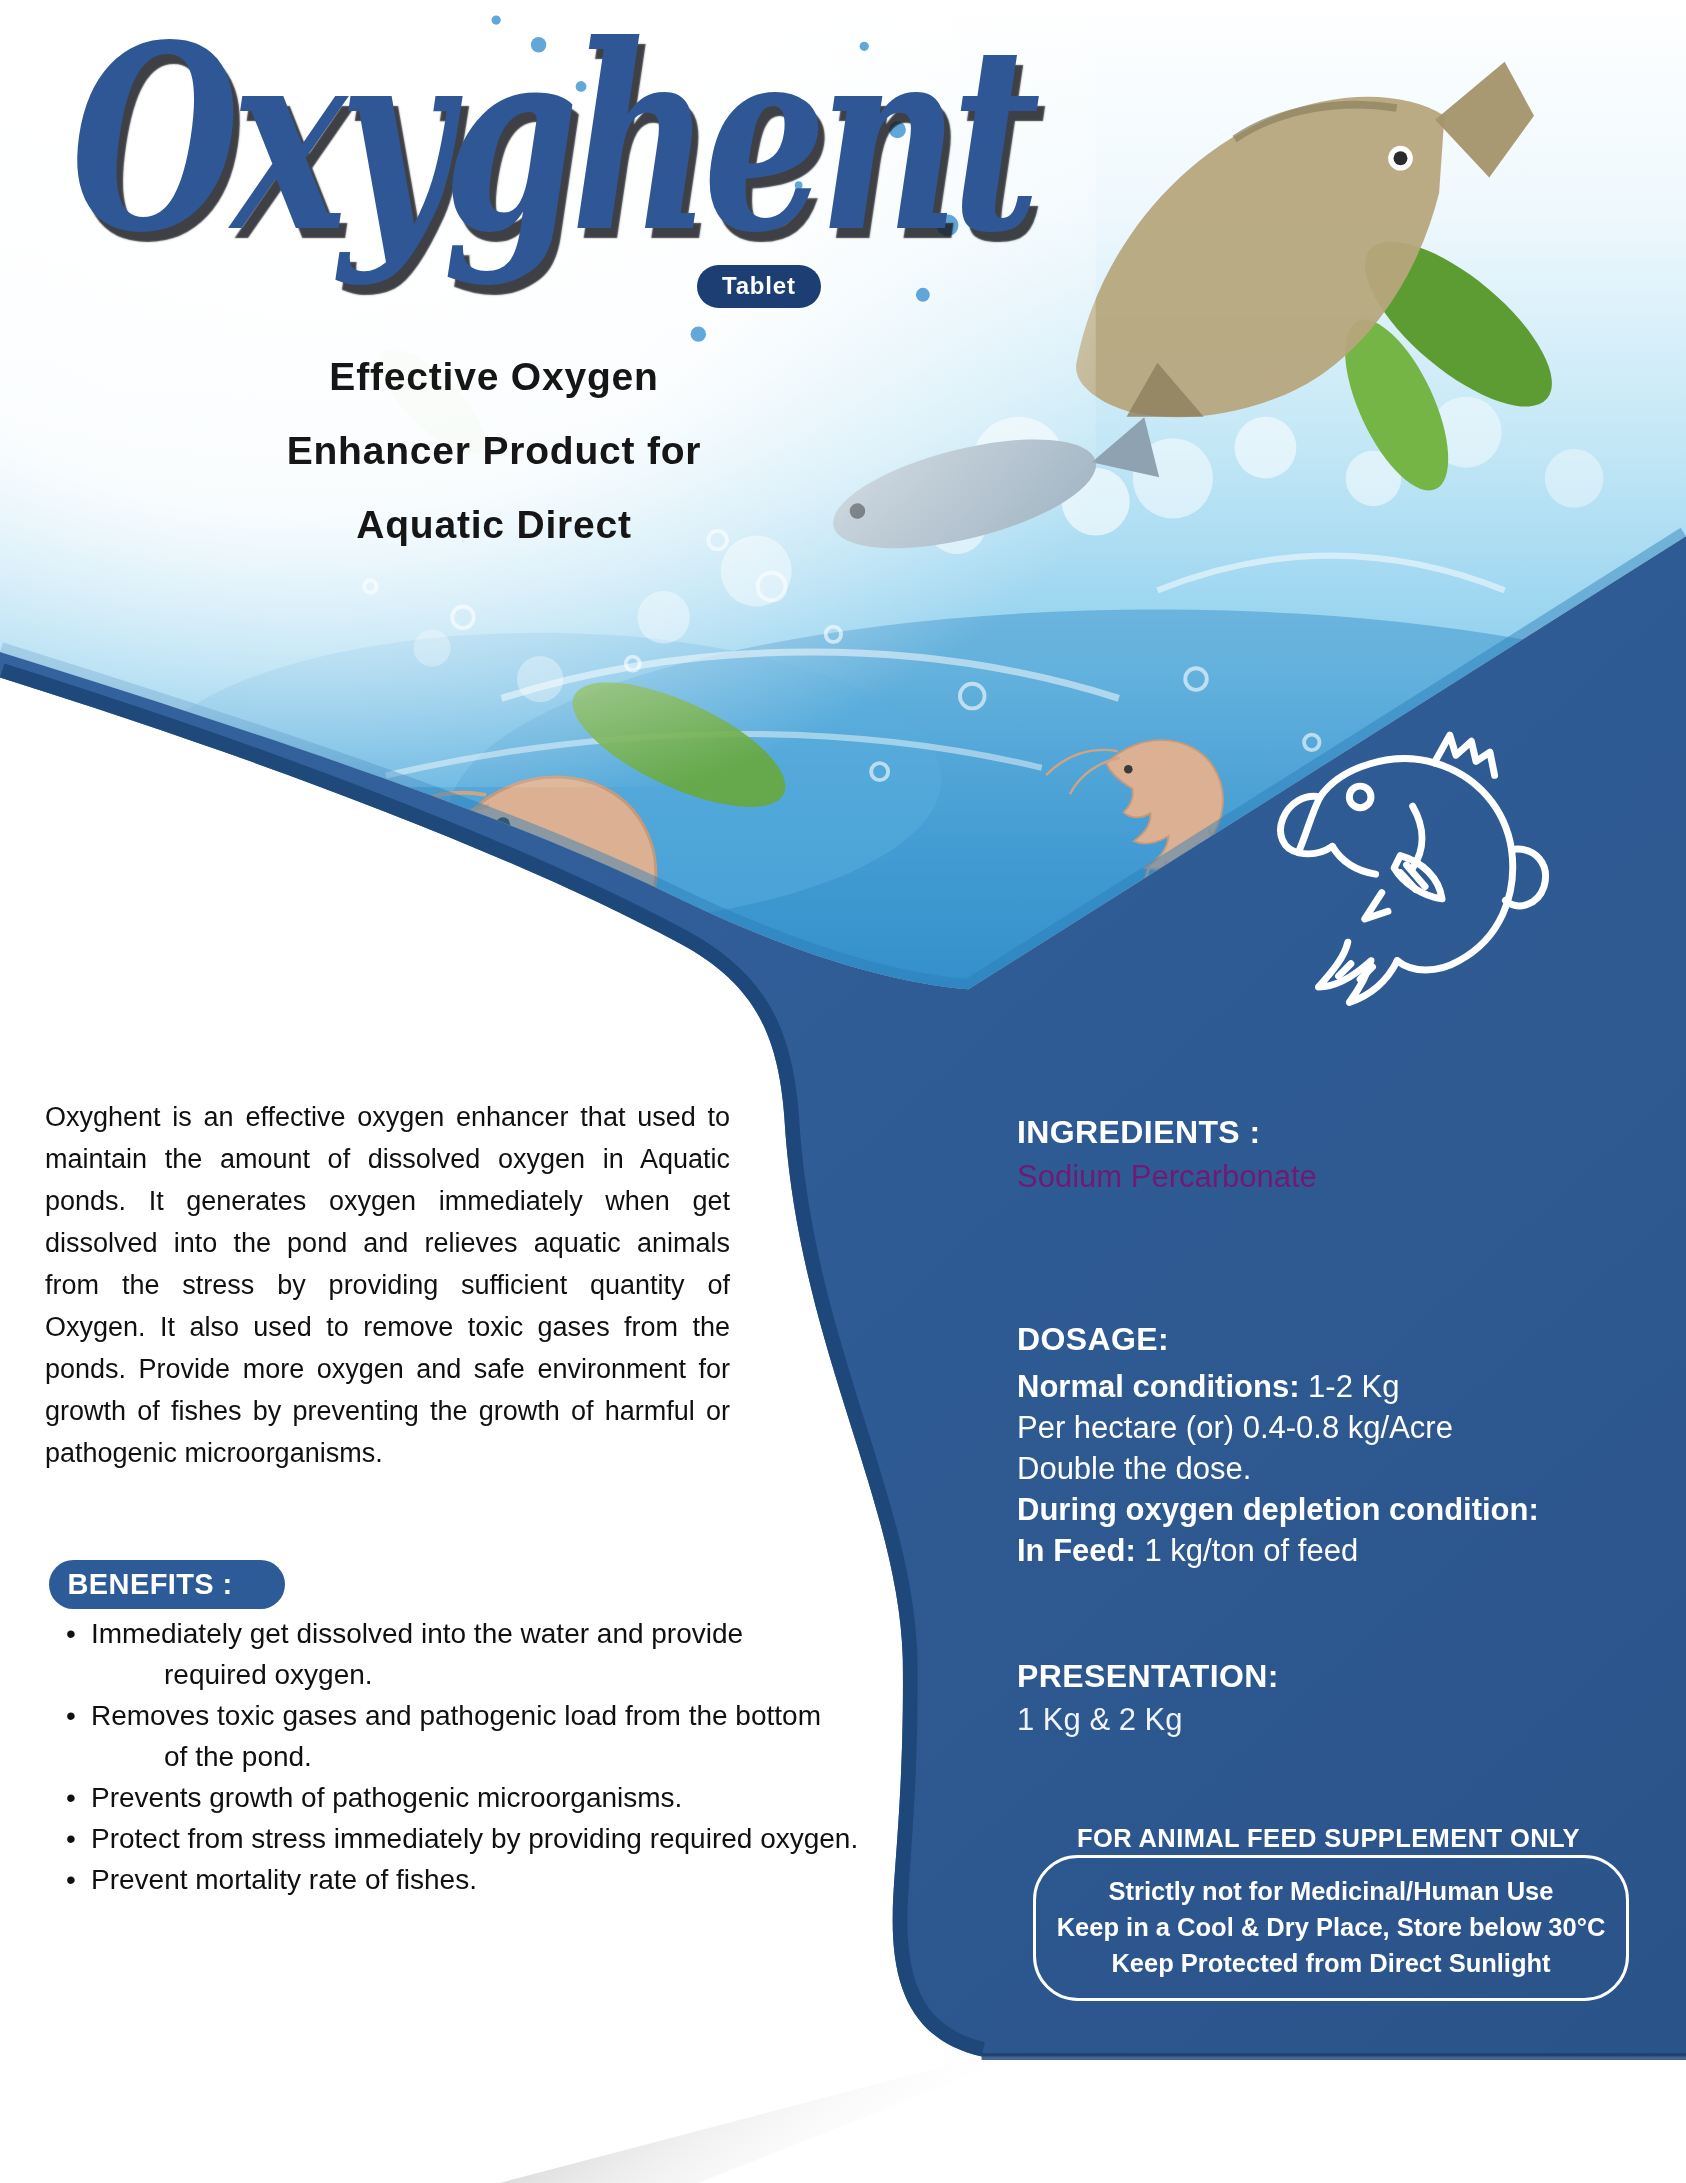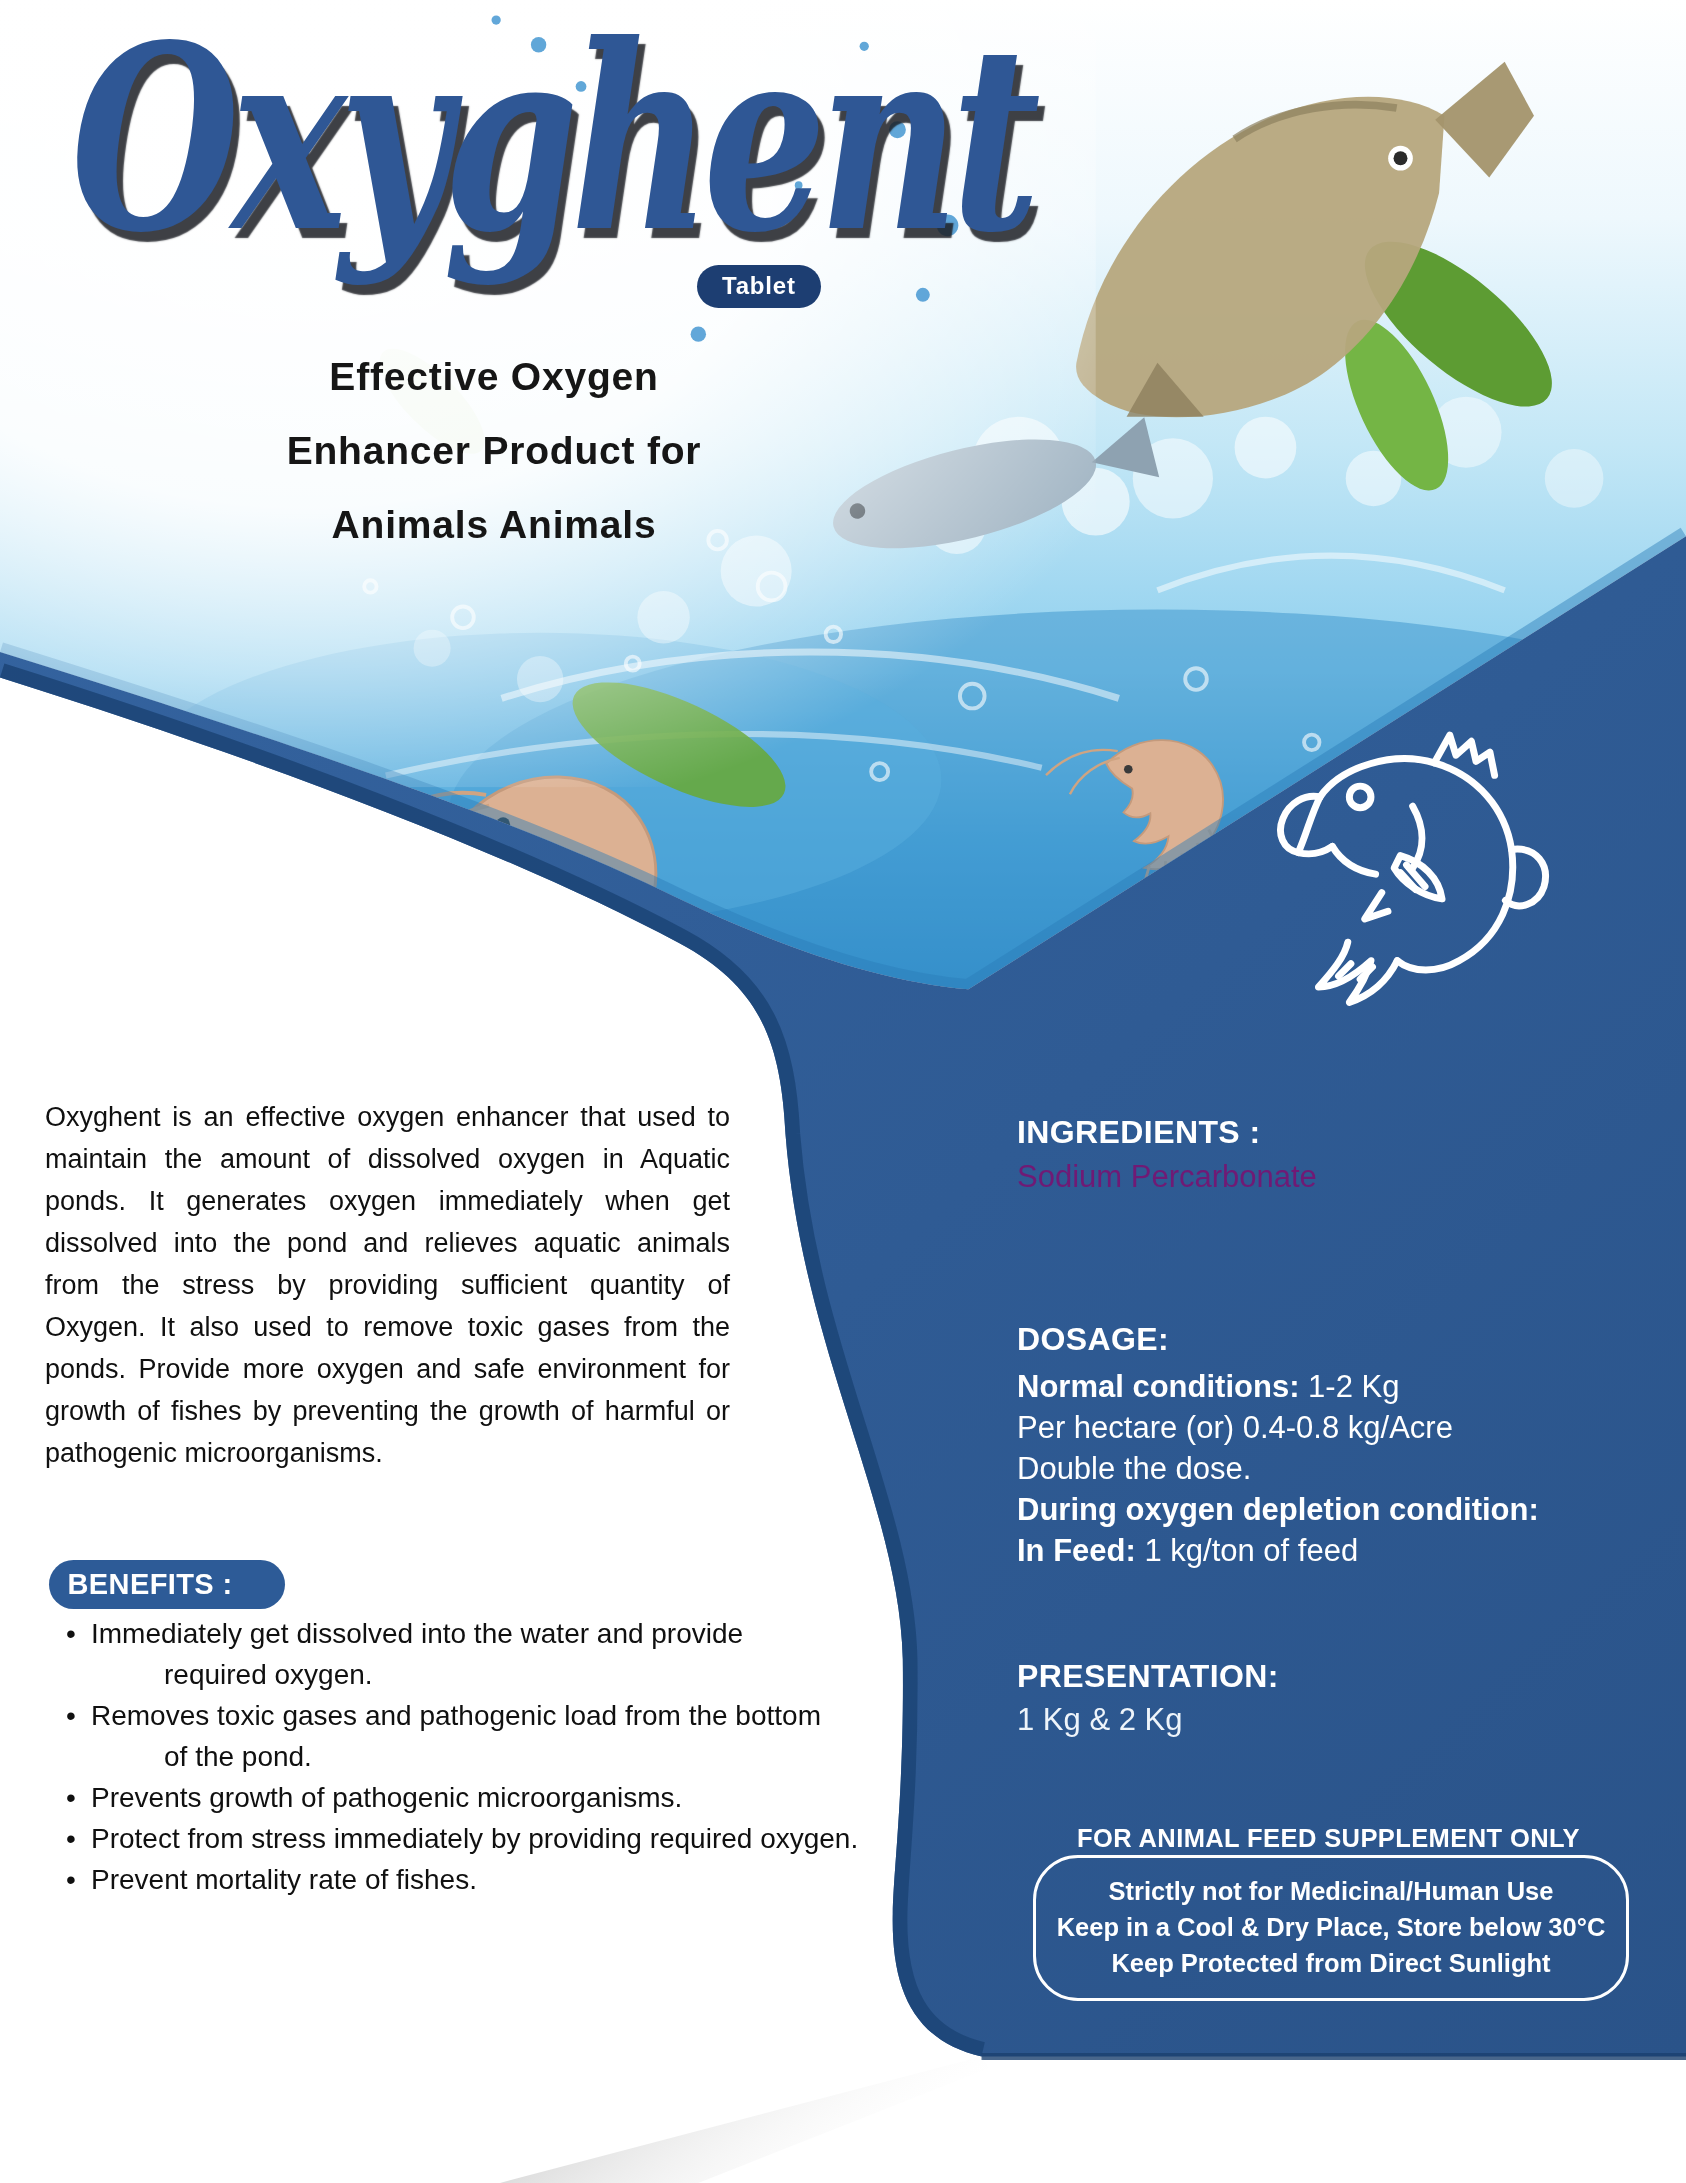--- a/index.html
+++ b/index.html
@@ -210,21 +210,21 @@
     </g>
 
     <polygon points="1272,2665 648,2829 905,2829 1282,2680" fill="url(#foldg)"></polygon>
   </svg>
 
   <div class="logo">Oxyghent</div>
   <div class="tablet-badge">Tablet</div>
   <div class="tagline">
     <span>Effective Oxygen</span>
     <span>Enhancer Product for</span>
-    <span>Animals Animals</span>
+    <span>Aquatic Direct</span>
   </div>
 
   <div class="desc">Oxyghent is an effective oxygen enhancer that used to maintain the amount of dissolved oxygen in Aquatic ponds. It generates oxygen immediately when get dissolved into the pond and relieves aquatic animals from the stress by providing sufficient quantity of Oxygen. It also used to remove toxic gases from the ponds. Provide more oxygen and safe environment for growth of fishes by preventing the growth of harmful or pathogenic microorganisms.</div>
 
   <div class="benefits-pill">BENEFITS :</div>
   <div class="benefits-list">
     <div class="b-item">
       <span class="b-marker">•</span>
       <span class="b-l1">Immediately get dissolved into the water and provide</span>
       <span class="b-l2">required oxygen.</span>

